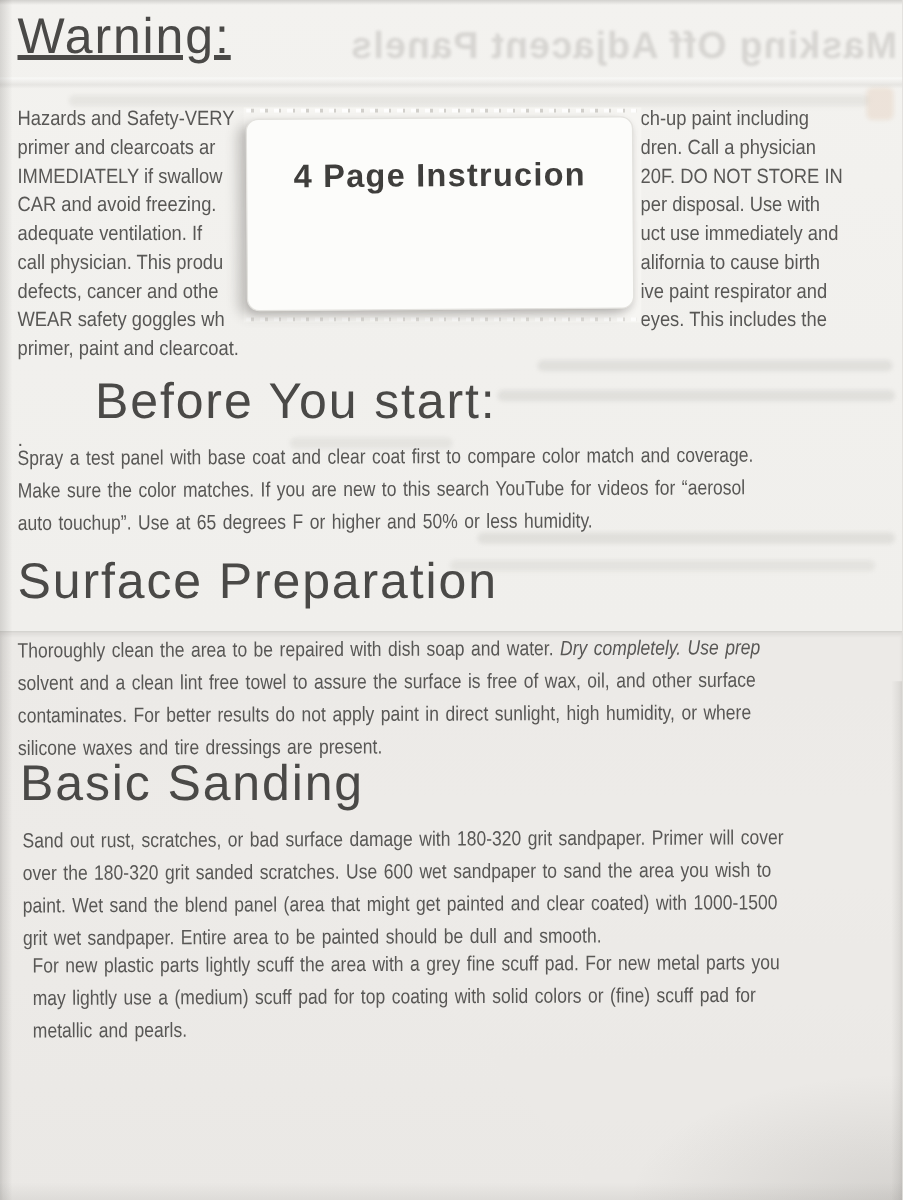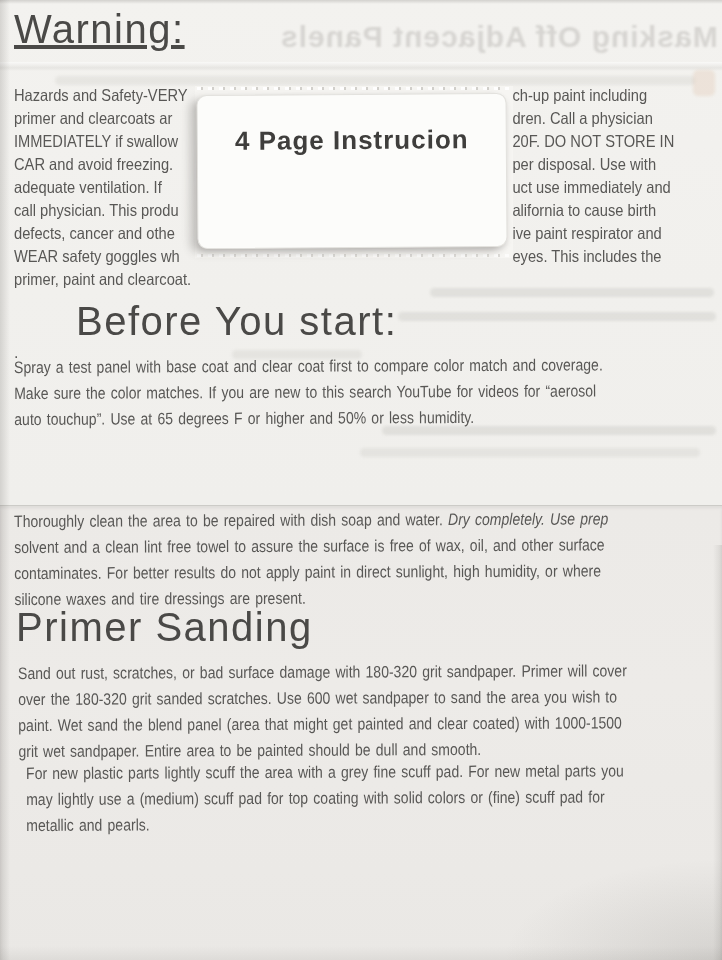--- a/index.html
+++ b/index.html
@@ -113,31 +113,32 @@
   </div>
 
   <div class="h" style="left:28px;top:298px;margin-left:48px;">Before You start:</div>
   <div class="stray-dot">.</div>
   <div class="para" style="left:14px;top:358px;">
     <span class="line">Spray a test panel with base coat and clear coat first to compare color match and coverage.</span>
     <span class="line">Make sure the color matches.  If you are new to this search YouTube for videos for “aerosol</span>
     <span class="line">auto touchup”.  Use at 65 degrees F or higher and 50% or less humidity.</span>
   </div>
 
+  <div class="h" style="left:14px;top:442px;">Surface Preparation</div>
 
   <div class="lower-sheet"></div>
 
   <div class="para" style="left:14px;top:512px;">
     <span class="line"><span>Thoroughly clean the area to be repaired with dish soap and water.  </span><span class="it">Dry completely. Use prep</span></span>
     <span class="line">solvent and a clean lint free towel to assure the surface is free of wax, oil, and other surface</span>
     <span class="line">contaminates. For better results do not apply paint in direct sunlight, high humidity, or where</span>
     <span class="line">silicone waxes and tire dressings are present.</span>
   </div>
 
-  <div class="h" style="left:16px;top:604px;">Primer Sanding</div>
+  <div class="h" style="left:16px;top:604px;">Basic Sanding</div>
   <div class="para" style="left:18px;top:664px;">
     <span class="line">Sand out rust, scratches, or bad surface damage with 180-320 grit sandpaper. Primer will cover</span>
     <span class="line">over the 180-320 grit sanded scratches. Use 600 wet sandpaper to sand the area you wish to</span>
     <span class="line">paint. Wet sand the blend panel (area that might get painted and clear coated) with 1000-1500</span>
     <span class="line">grit wet sandpaper. Entire area to be painted should be dull and smooth.</span>
   </div>
 
   <div class="para" style="left:26px;top:764px;">
     <span class="line">For new plastic parts lightly scuff the area with a grey fine scuff pad. For new metal parts you</span>
     <span class="line">may lightly use a (medium) scuff pad for top coating with solid colors or (fine) scuff pad for</span>

